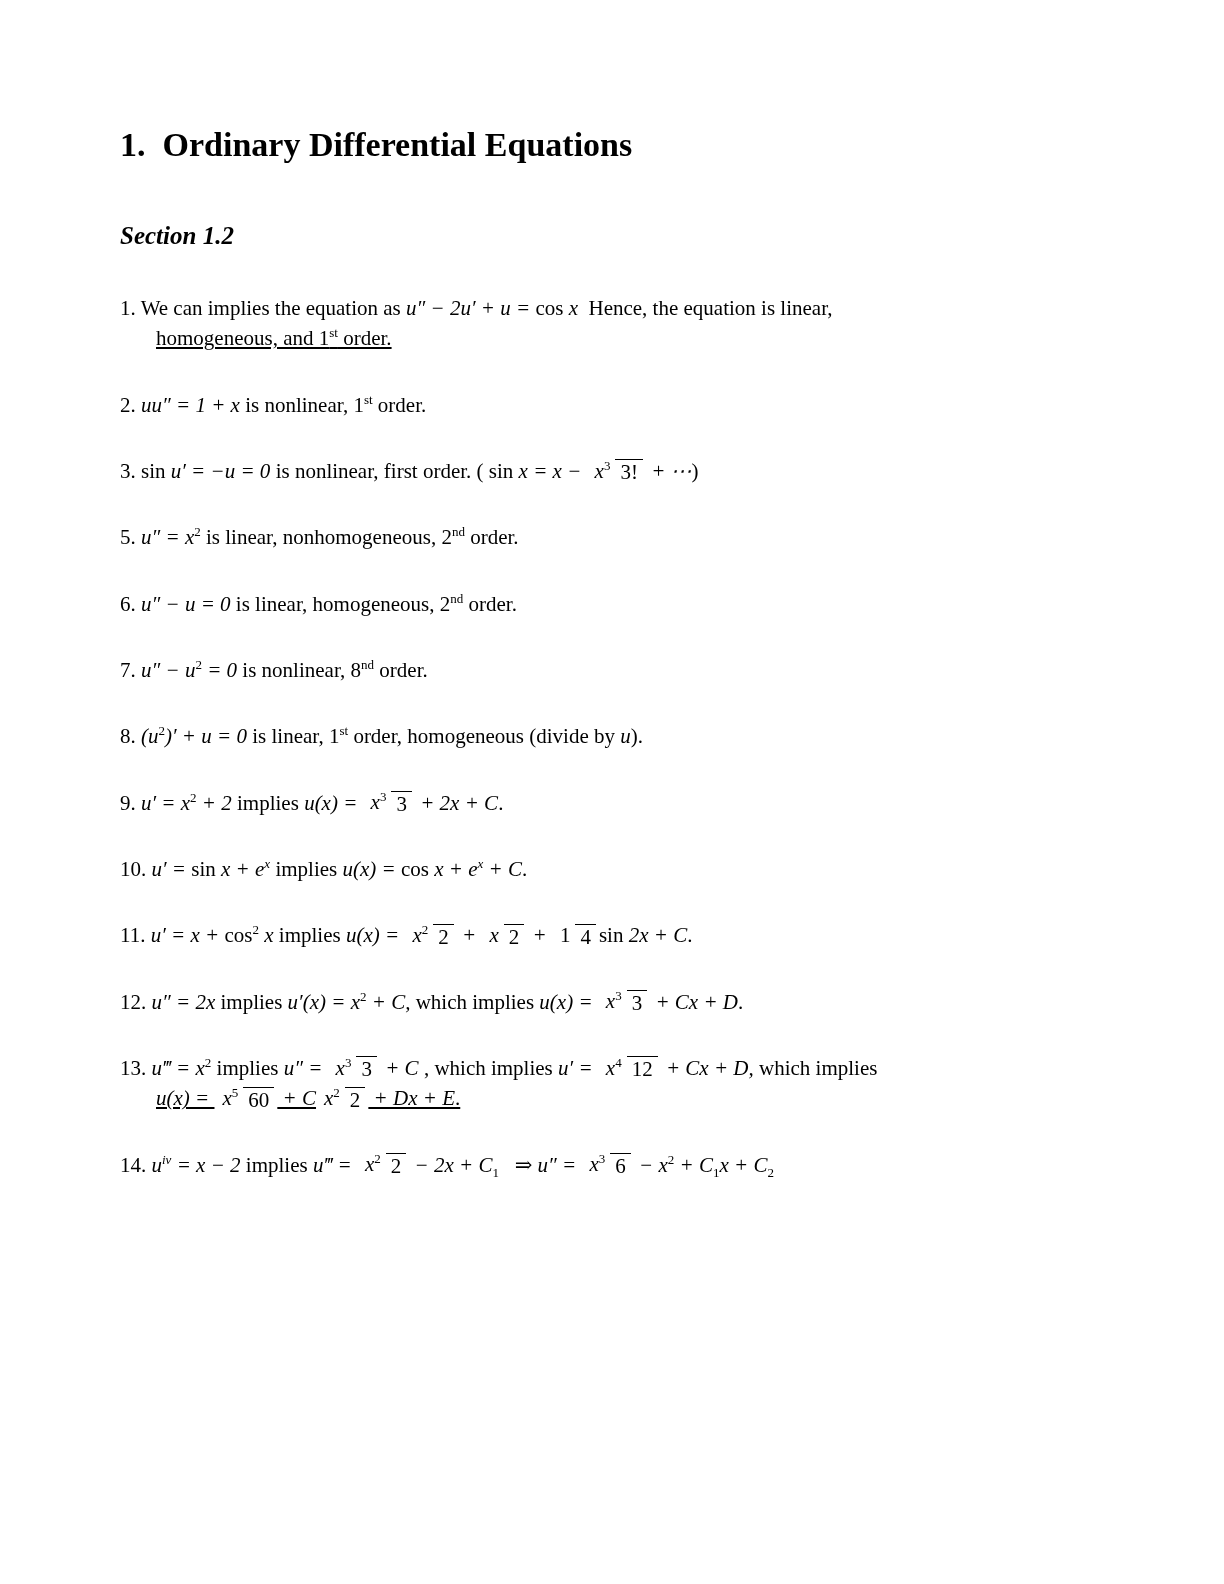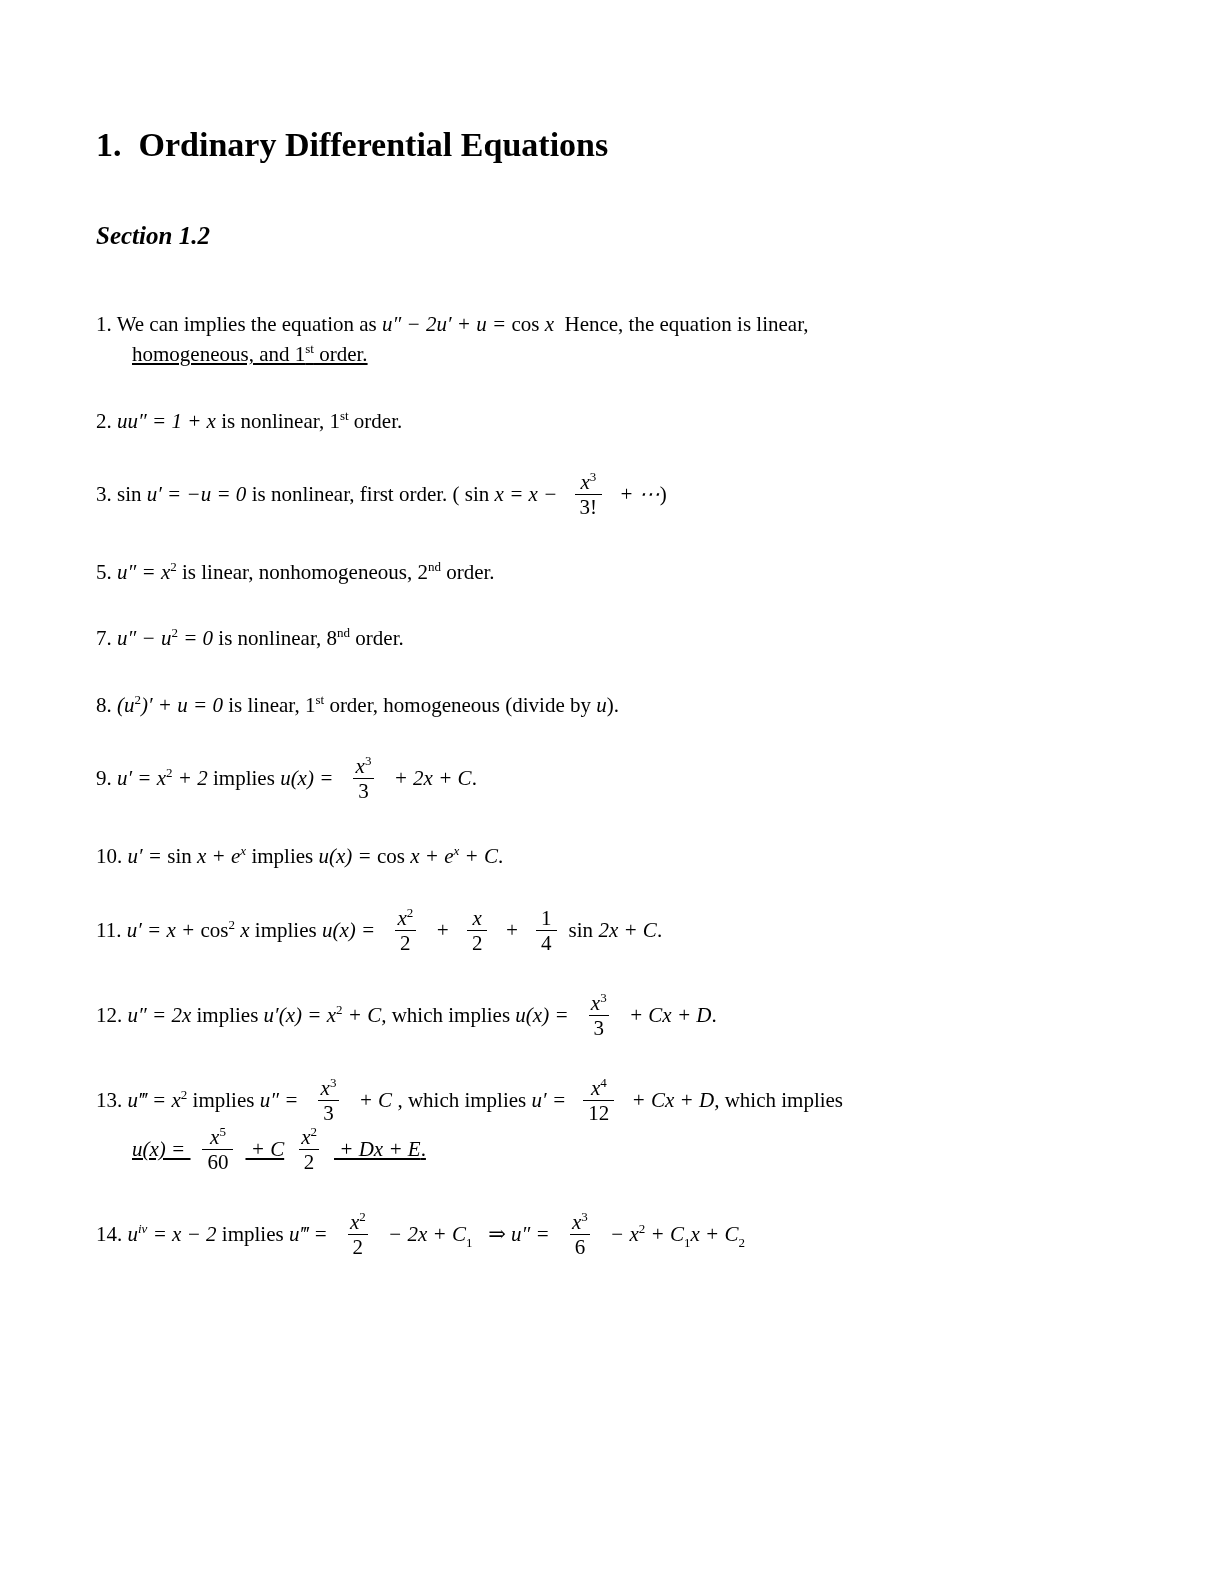--- a/index.html
+++ b/index.html
@@ -9,34 +9,34 @@
     color: #000000;
   }
   body {
     width: 1224px;
     height: 1584px;
     overflow: hidden;
     font-family: "Liberation Serif", "DejaVu Serif", serif;
     font-size: 21px;
   }
   .page {
-    padding: 126px 110px 0 96px;
+    padding: 126px 110px 0 120px;
     box-sizing: border-box;
   }
   .doc-title {
     font-size: 34px;
     font-weight: bold;
     white-space: pre;
     margin: 0 0 58px 0;
   }
   .section-heading {
     font-size: 25px;
     font-weight: bold;
     font-style: italic;
-    margin: 0 0 60px 0;
+    margin: 0 0 44px 0;
     white-space: pre;
   }
   .item {
     margin: 0 0 38px 0;
   }
   .line {
     white-space: pre-wrap;
     line-height: 1.35;
   }
   .line.cont {
@@ -54,24 +54,24 @@
   }
   sub {
     font-size: 0.62em;
     vertical-align: sub;
     line-height: 0;
     font-style: normal;
   }
   sup.it, sub.it { font-style: italic; }
   .frac {
     display: inline-flex;
-    flex-direction: column;
+    flex-direction: row;
     align-items: center;
     vertical-align: middle;
-    margin: 0 12px;
+    margin: 0 3px;
     line-height: 1.05;
     transform: translateY(-2px);
   }
   .frac .fnum {
     padding: 0 5px 1px 5px;
     white-space: pre;
   }
   .frac .fden {
     border-top: 1.4px solid #000;
     padding: 1px 5px 0 5px;
@@ -92,20 +92,23 @@
       <div class="item">
         <div class="line"><span class="tx">2. </span><span class="it">uu″ = 1 + x</span><span class="tx"> is nonlinear, 1</span><sup>st</sup><span class="tx"> order.</span></div>
       </div>
       <div class="item">
         <div class="line"><span class="tx">3. </span><span class="tx">sin </span><span class="it">u′ = −u = 0</span><span class="tx"> is nonlinear, first order. ( </span><span class="tx">sin </span><span class="it">x = x − </span><span class="frac"><span class="fnum"><span class="it">x</span><sup>3</sup></span><span class="fden"><span class="tx">3!</span></span></span><span class="it"> + ⋯</span><span class="tx">)</span></div>
       </div>
       <div class="item">
         <div class="line"><span class="tx">5. </span><span class="it">u″ = x</span><sup>2</sup><span class="tx"> is linear, nonhomogeneous, 2</span><sup>nd</sup><span class="tx"> order.</span></div>
       </div>
       <div class="item">
+        <div class="line"><span class="tx">6. </span><span class="it">u″ − u = 0</span><span class="tx"> is linear, homogeneous, 2</span><sup>nd</sup><span class="tx"> order.</span></div>
+      </div>
+      <div class="item">
         <div class="line"><span class="tx">7. </span><span class="it">u″ − u</span><sup>2</sup><span class="it"> = 0</span><span class="tx"> is nonlinear, 8</span><sup>nd</sup><span class="tx"> order.</span></div>
       </div>
       <div class="item">
         <div class="line"><span class="tx">8. </span><span class="it">(u</span><sup>2</sup><span class="it">)′ + u = 0</span><span class="tx"> is linear, 1</span><sup>st</sup><span class="tx"> order, homogeneous (divide by </span><span class="it">u</span><span class="tx">).</span></div>
       </div>
       <div class="item">
         <div class="line"><span class="tx">9. </span><span class="it">u′ = x</span><sup>2</sup><span class="it"> + 2</span><span class="tx"> implies </span><span class="it">u(x) = </span><span class="frac"><span class="fnum"><span class="it">x</span><sup>3</sup></span><span class="fden"><span class="tx">3</span></span></span><span class="it"> + 2x + C</span><span class="tx">.</span></div>
       </div>
       <div class="item">
         <div class="line"><span class="tx">10. </span><span class="it">u′ = </span><span class="tx">sin </span><span class="it">x + e</span><sup class="it">x</sup><span class="tx"> implies </span><span class="it">u(x) = </span><span class="tx">cos </span><span class="it">x + e</span><sup class="it">x</sup><span class="it"> + C</span><span class="tx">.</span></div>

